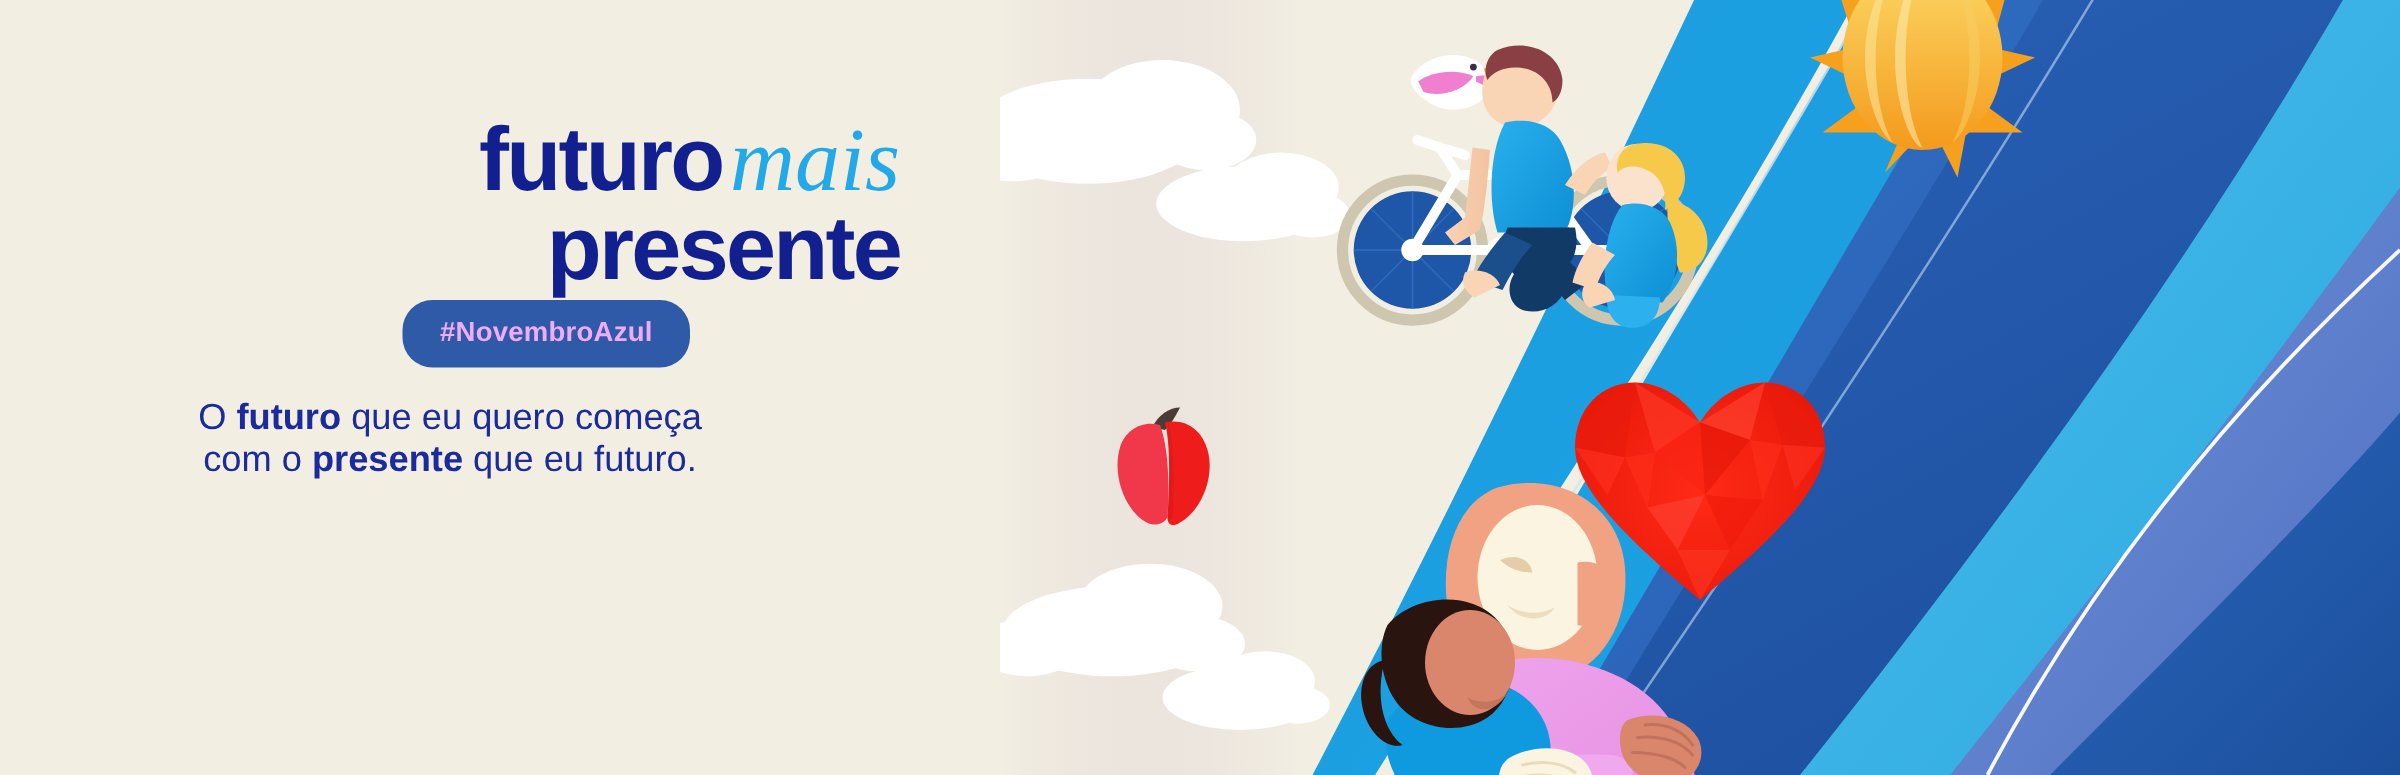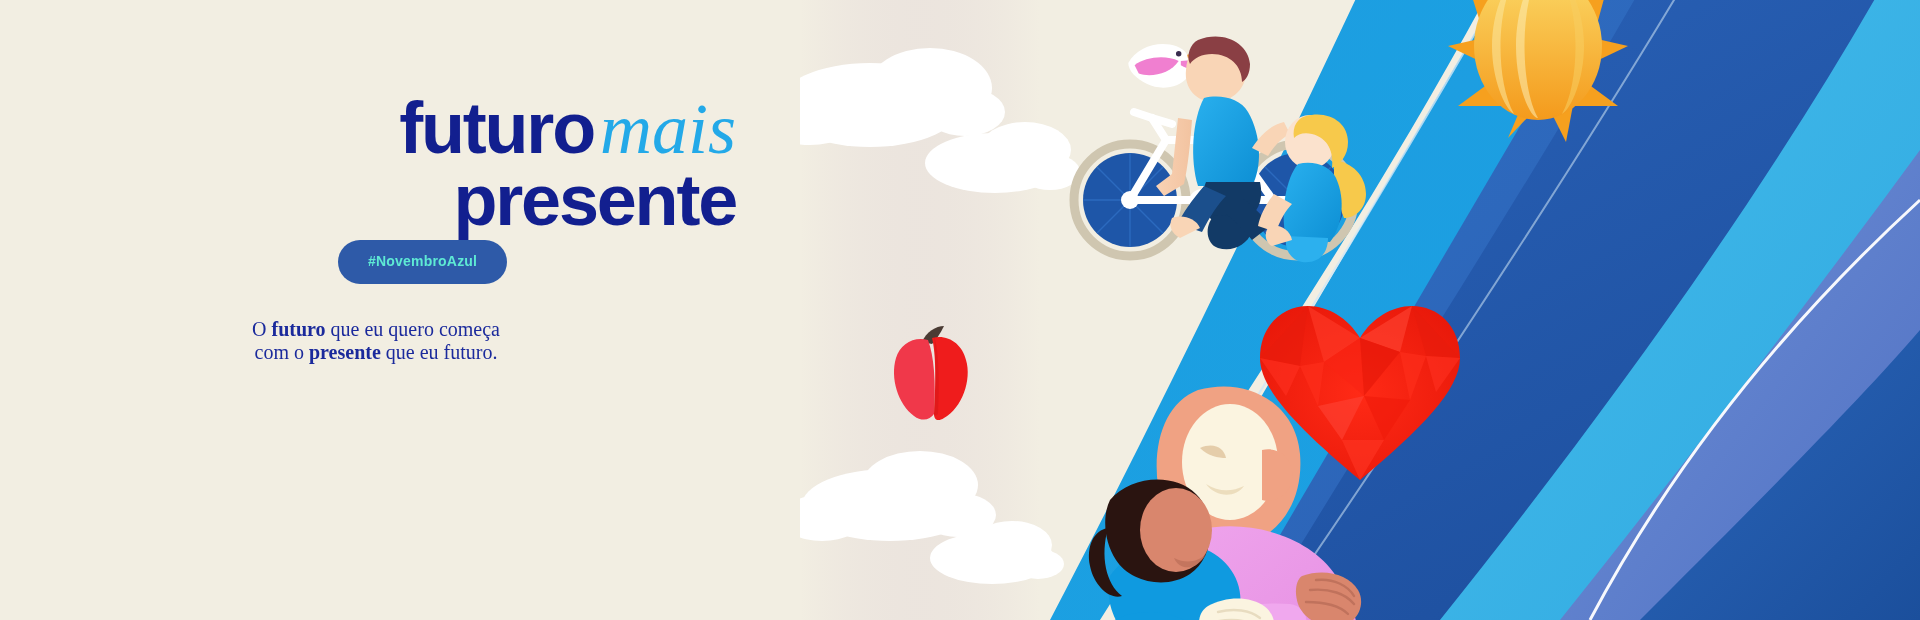--- a/index.html
+++ b/index.html
@@ -19,21 +19,21 @@
   #art {
     position:absolute;
     top:0; right:0;
     width:1120px; height:620px;
   }
   #art svg { display:block; width:100%; height:100%; }
 
   
   #copy {
     position:absolute;
-    left:16px; top:0;
+    left:0; top:0;
     width:900px; height:620px;
     z-index:5;
   }
   .headline {
     position:absolute;
     left:0; top:95px;
     width:720px;
     text-align:right;
     line-height:0.93;
   }
@@ -53,38 +53,38 @@
     color:#23a9e8;
     letter-spacing:0px;
     margin-left:6px;
   }
   .hl-line2 { margin-top:4px; }
 
   .tag-btn {
     position:absolute;
     left:322px; top:240px;
     background:#2e5aa8;
-    color:#5eead4;
-    font-size:14px;
+    color:#f0abfc;
+    font-size:22px;
     font-weight:bold;
     letter-spacing:0.2px;
     padding:13px 30px 15px 30px;
     border:none;
     border-radius:24px;
     cursor:pointer;
     font-family:"Liberation Sans", sans-serif;
   }
 
   .tagline {
     position:absolute;
     left:0; top:318px;
     width:720px;
     text-align:center;
-    font-family:Liberation Serif, serif;
-    font-size:20px;
+    font-family:Liberation Sans, sans-serif;
+    font-size:29px;
     line-height:1.17;
     color:#1b2a9c;
   }
   .tagline b { font-weight:bold; }
   .tl-line { display:block; white-space:nowrap; }
 </style>
 </head>
 <body>
 
 <div id="banner">

